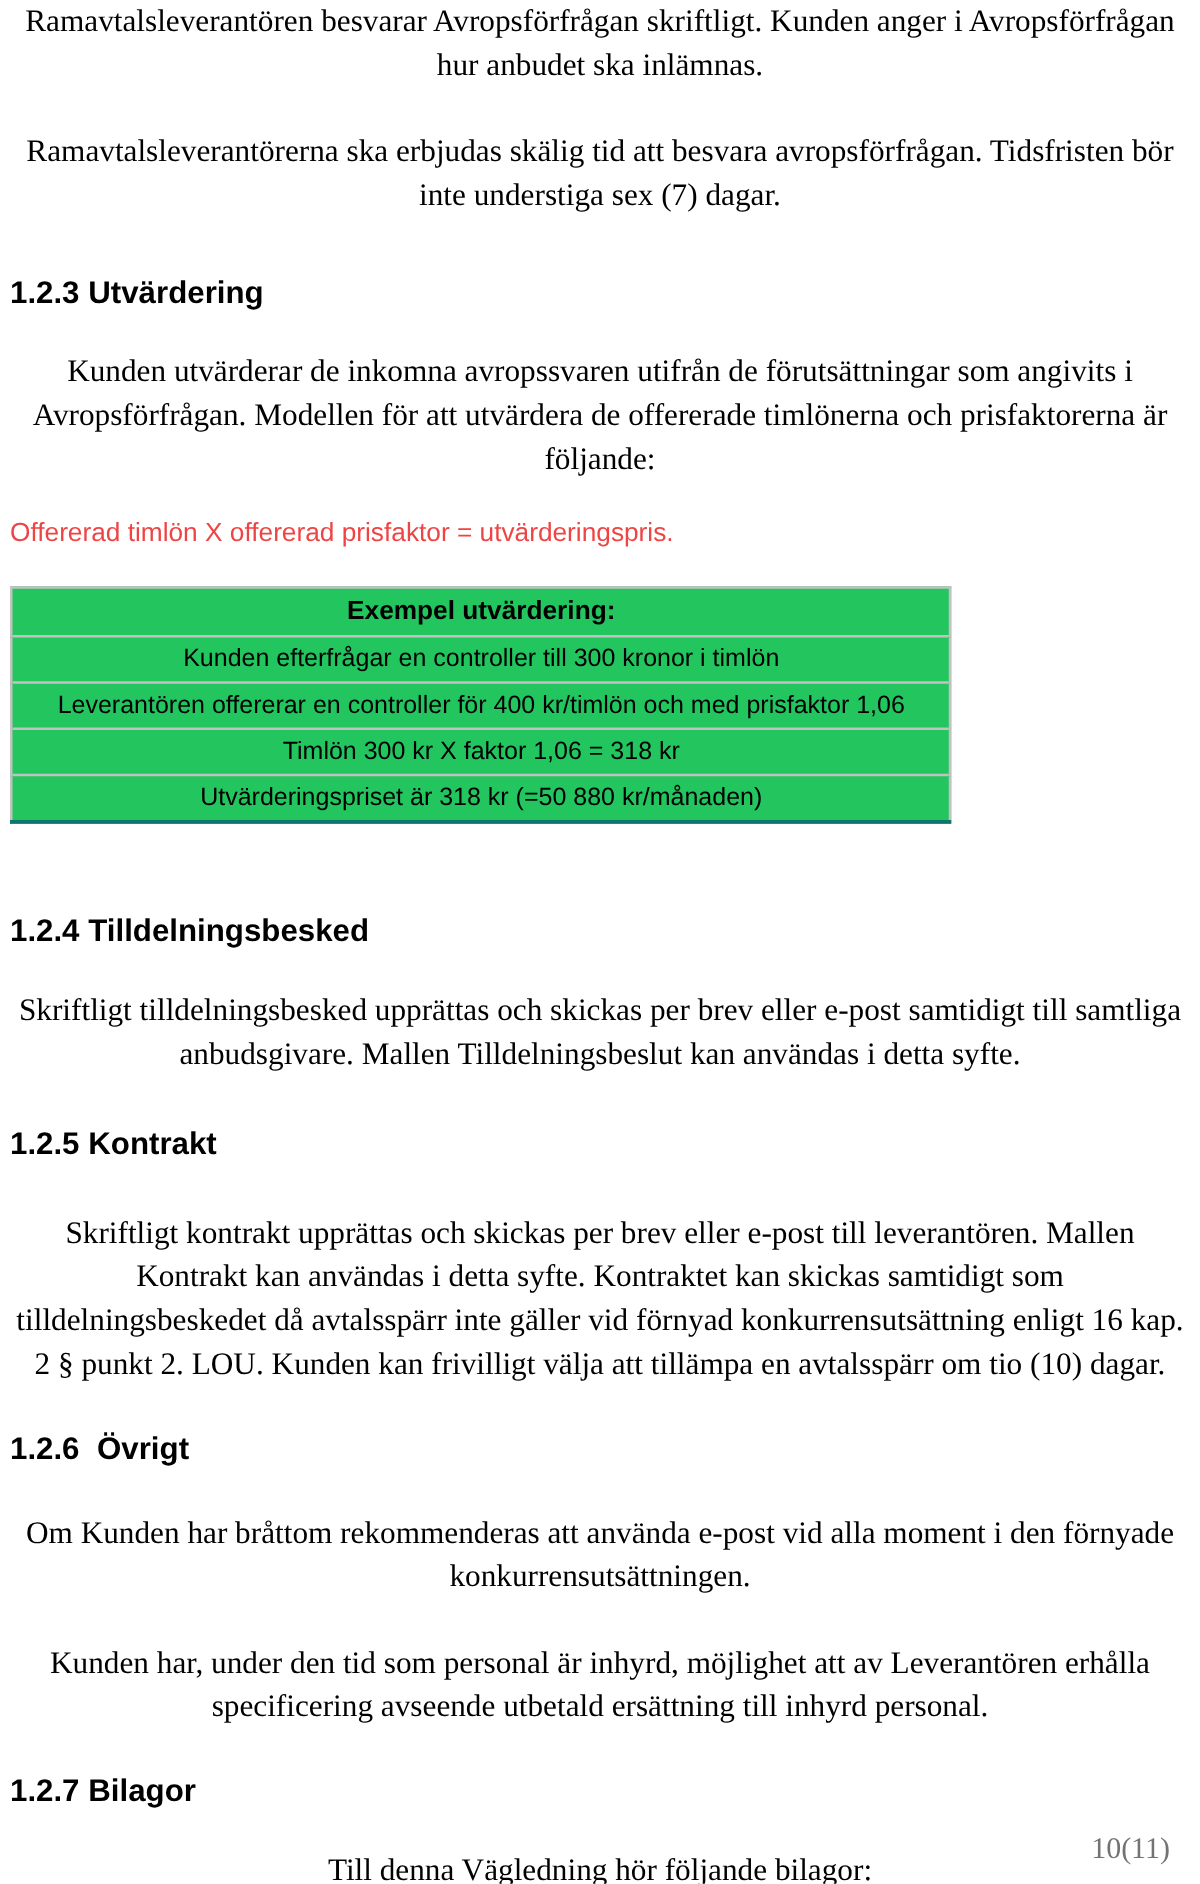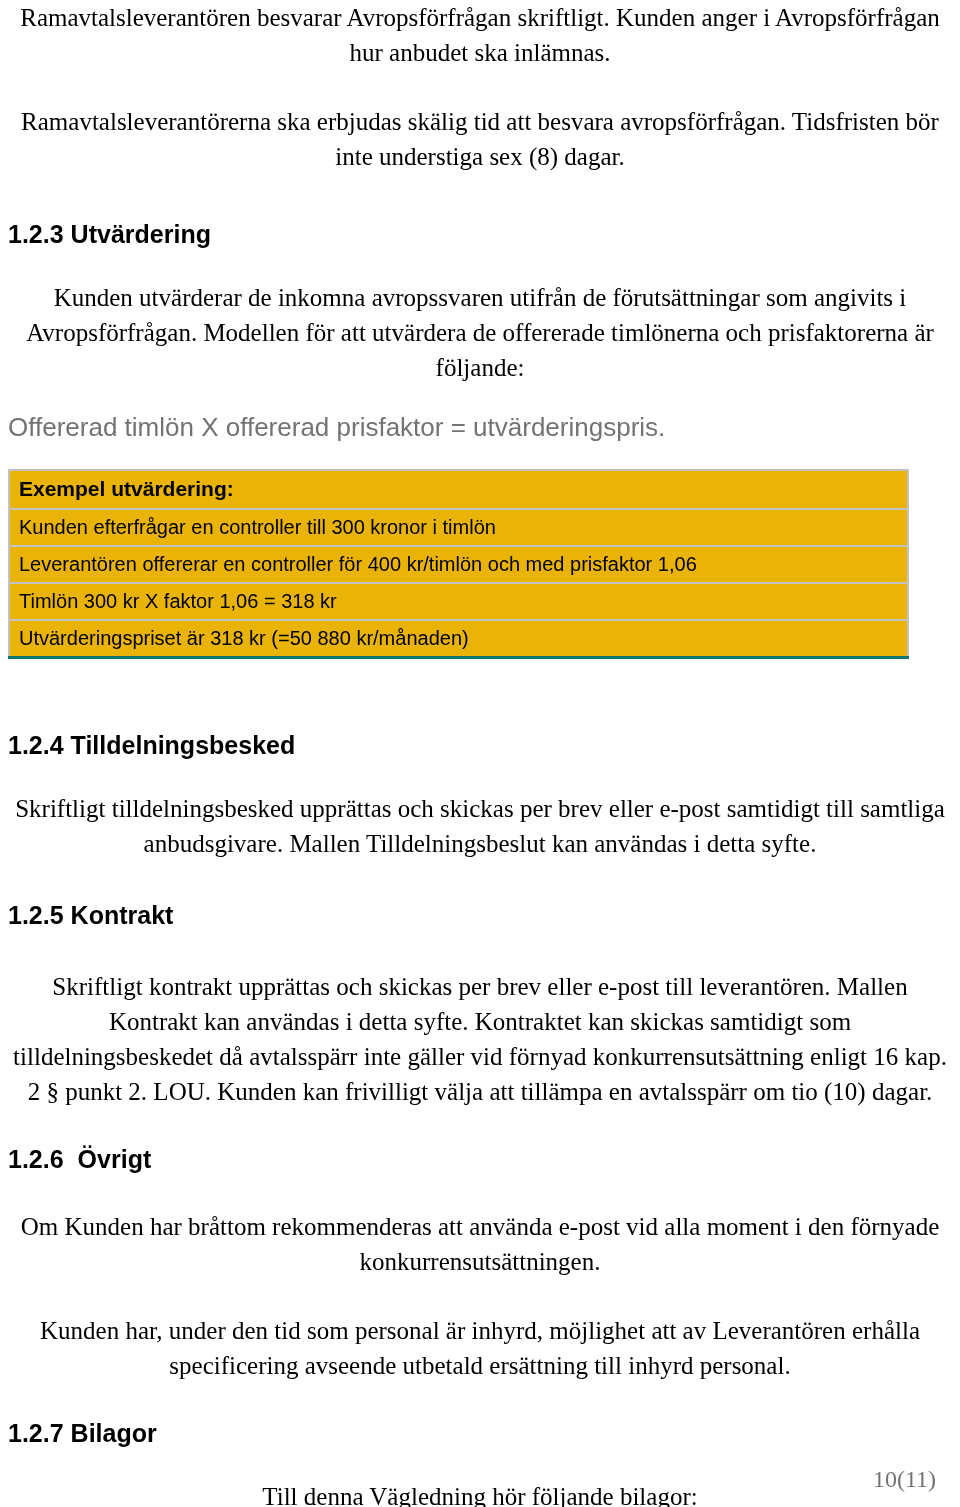--- a/index.html
+++ b/index.html
@@ -49,34 +49,35 @@
   .gap-28 { height: 28px; }
   .gap-30 { height: 30px; }
   .gap-34 { height: 34px; }
   .gap-38 { height: 38px; }
   .gap-44 { height: 44px; }
   .gap-70 { height: 70px; }
 
   
   p.formula {
     font-family: "Liberation Sans", "DejaVu Sans", sans-serif;
-    font-size: 26px;
+    font-size: 21px;
     line-height: 28px;
     margin: 0;
     padding: 0;
-    color: #737373;
+    color: #ef4444;
   }
 
   
   .example-table {
-    width: 901px;
+    width: 753px;
     border-collapse: collapse;
     margin: 0;
     table-layout: fixed;
-    background: #eab308;
+    background: #22c55e;
+    text-align: center;
   }
   .example-table td {
     font-family: "Liberation Sans", "DejaVu Sans", sans-serif;
     font-size: 20px;
     line-height: 24px;
     padding: 4px 8px 5px 9px;
     border-left: 2px solid #c2c2c2;
     border-right: 2px solid #c2c2c2;
     border-top: 2px solid #c2c2c2;
     border-bottom: 0;
@@ -107,21 +108,21 @@
 </style>
 </head>
 <body>
 
 <div class="page">
 
   <p class="body">Ramavtalsleverantören besvarar Avropsförfrågan skriftligt. Kunden anger i Avropsförfrågan hur anbudet ska inlämnas.</p>
 
   <div class="gap-34"></div>
 
-  <p class="body">Ramavtalsleverantörerna ska erbjudas skälig tid att besvara avropsförfrågan. Tidsfristen bör inte understiga sex (8) dagar.</p>
+  <p class="body">Ramavtalsleverantörerna ska erbjudas skälig tid att besvara avropsförfrågan. Tidsfristen bör inte understiga sex (7) dagar.</p>
 
   <div class="gap-44"></div>
 
   <h2 class="sec">
     <span class="num">1.2.3</span><span>Utvärdering</span>
   </h2>
 
   <div class="gap-30"></div>
 
   <p class="body">Kunden utvärderar de inkomna avropssvaren utifrån de förutsättningar som angivits i Avropsförfrågan. Modellen för att utvärdera de offererade timlönerna och prisfaktorerna är följande:</p>

